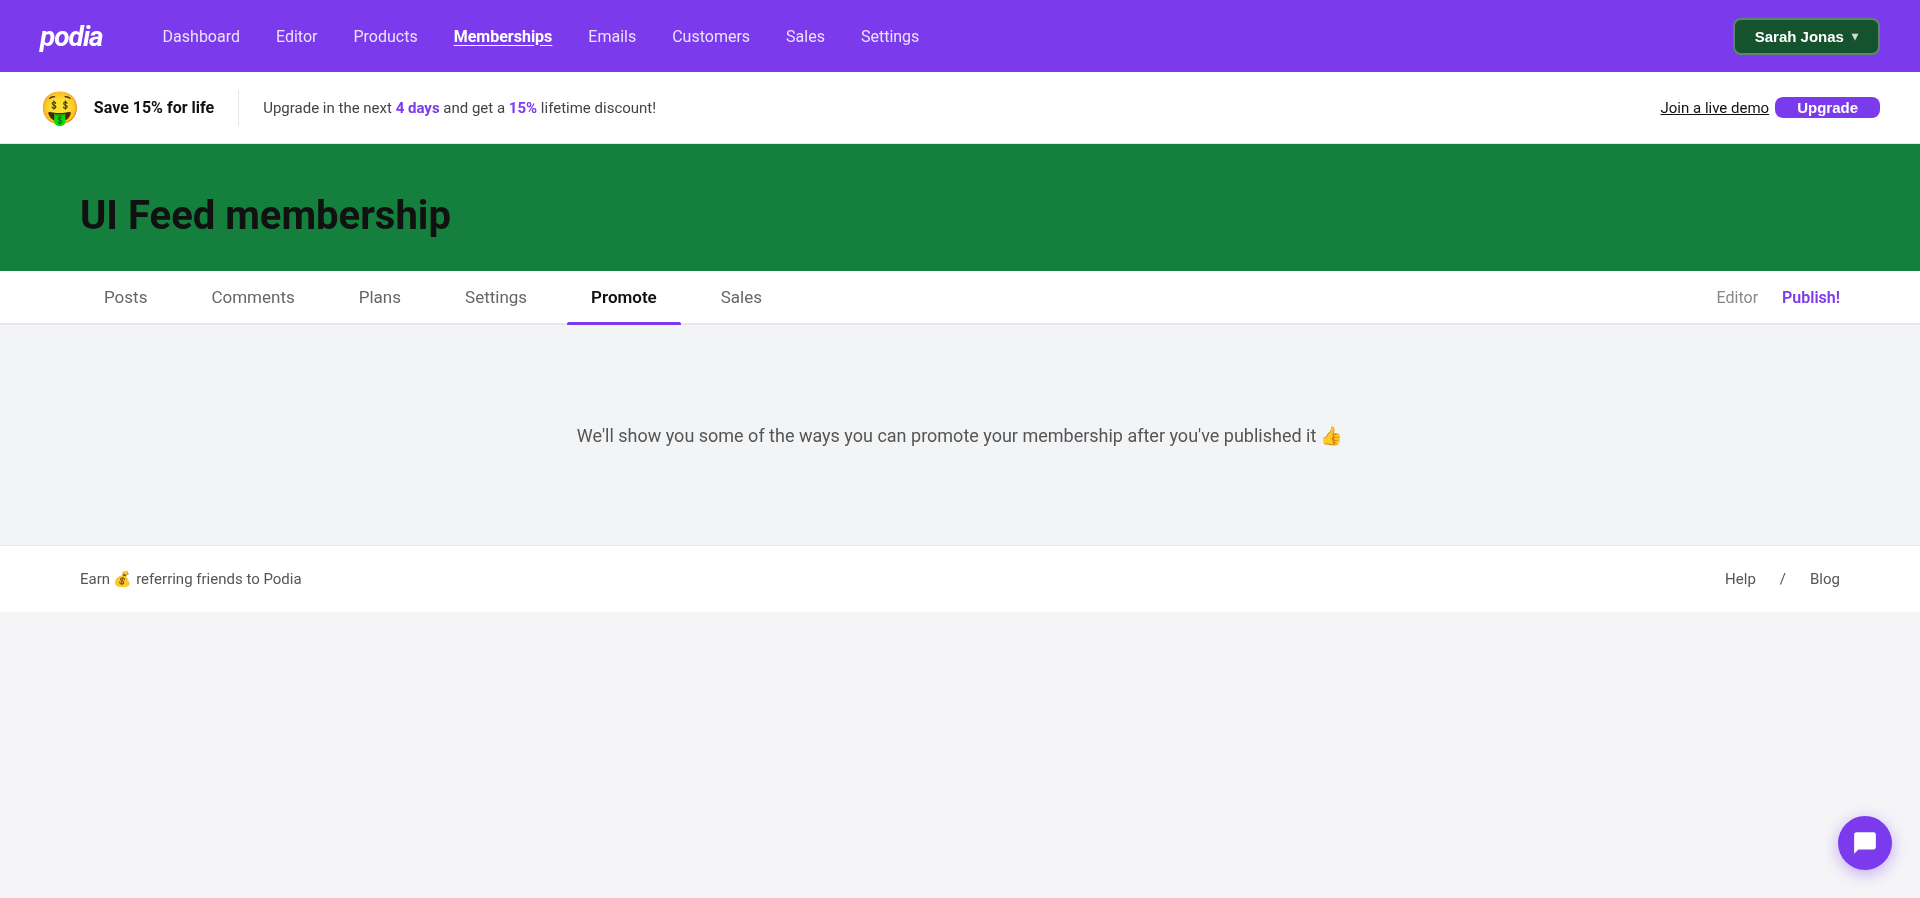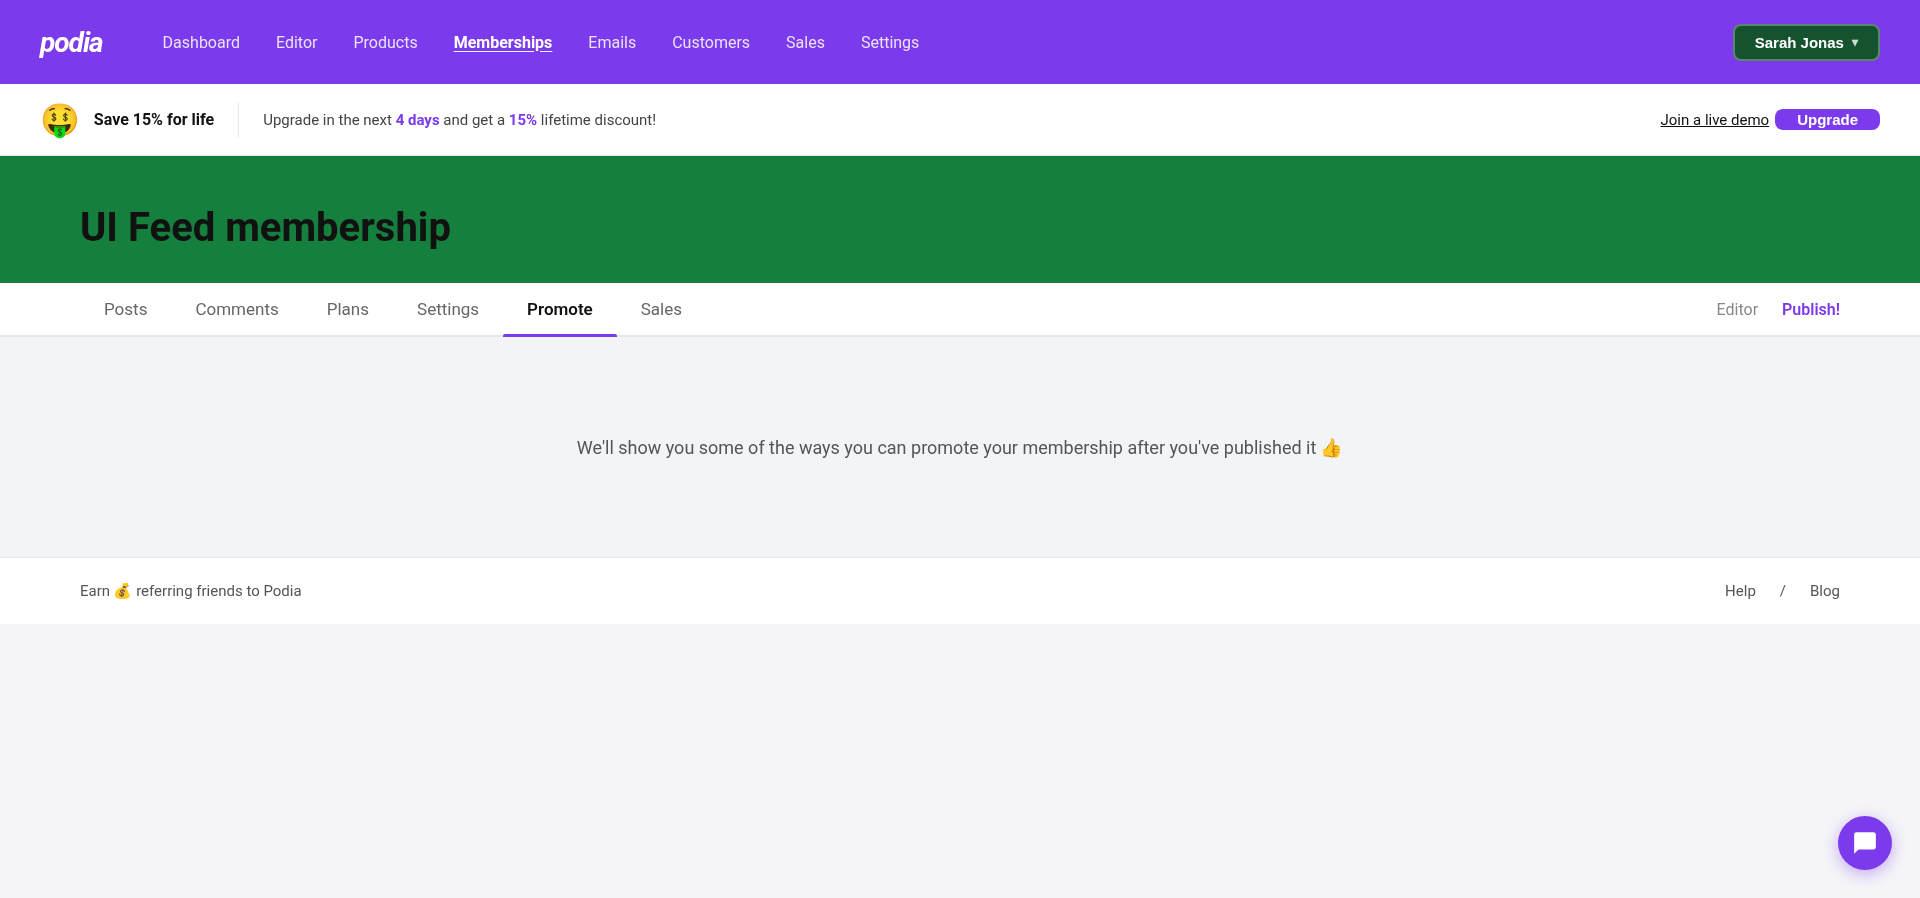--- a/index.html
+++ b/index.html
@@ -1,21 +1,21 @@
 <!DOCTYPE html>
 <html><head>
   <meta charset="utf-8">
   <style>
     * { box-sizing: border-box; margin: 0; padding: 0; }
     body { font-family: -apple-system, BlinkMacSystemFont, 'Segoe UI', Roboto, sans-serif; background: #f5f5f7; min-height: 898px; }
 
     
     .navbar {
       background: #7c3aed;
-      height: 84px;
+      height: 72px;
       display: flex;
       align-items: center;
       padding: 0 40px;
       position: relative;
     }
     .navbar-logo {
       color: white;
       font-size: 28px;
       font-weight: 700;
       letter-spacing: -1px;
@@ -140,21 +140,21 @@
     .tabs-bar {
       padding: 0 80px;
       background: white;
       display: flex;
       align-items: center;
       border-bottom: 2px solid #e5e7eb;
       position: relative;
     }
     .tabs-left {
       display: flex;
-      gap: 0;
+      gap: 16px;
       flex: 1;
     }
     .tab {
       padding: 16px 24px;
       font-size: 17px;
       color: #666;
       cursor: pointer;
       text-decoration: none;
       position: relative;
       font-weight: 400;

